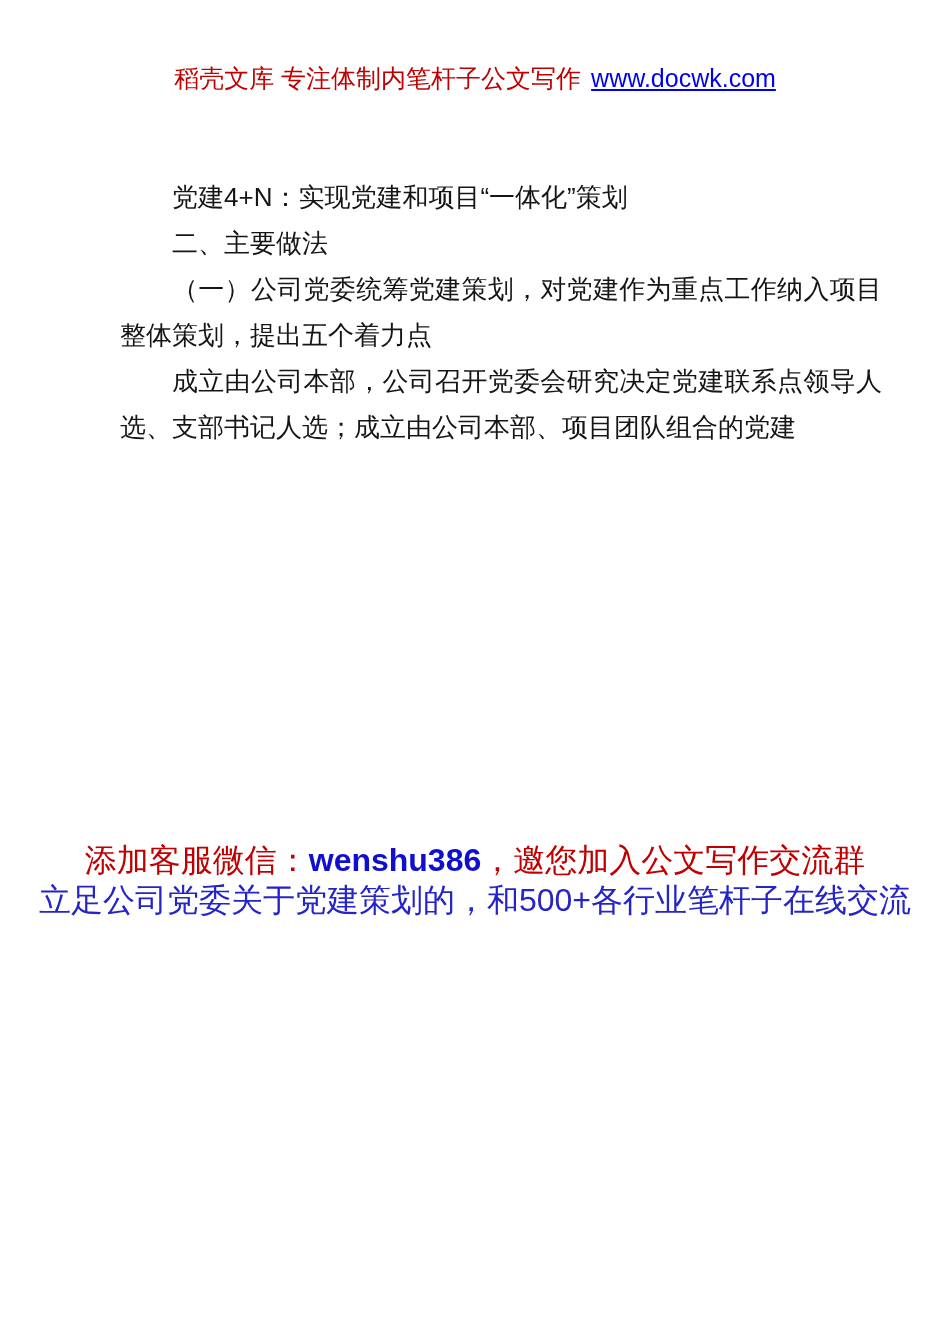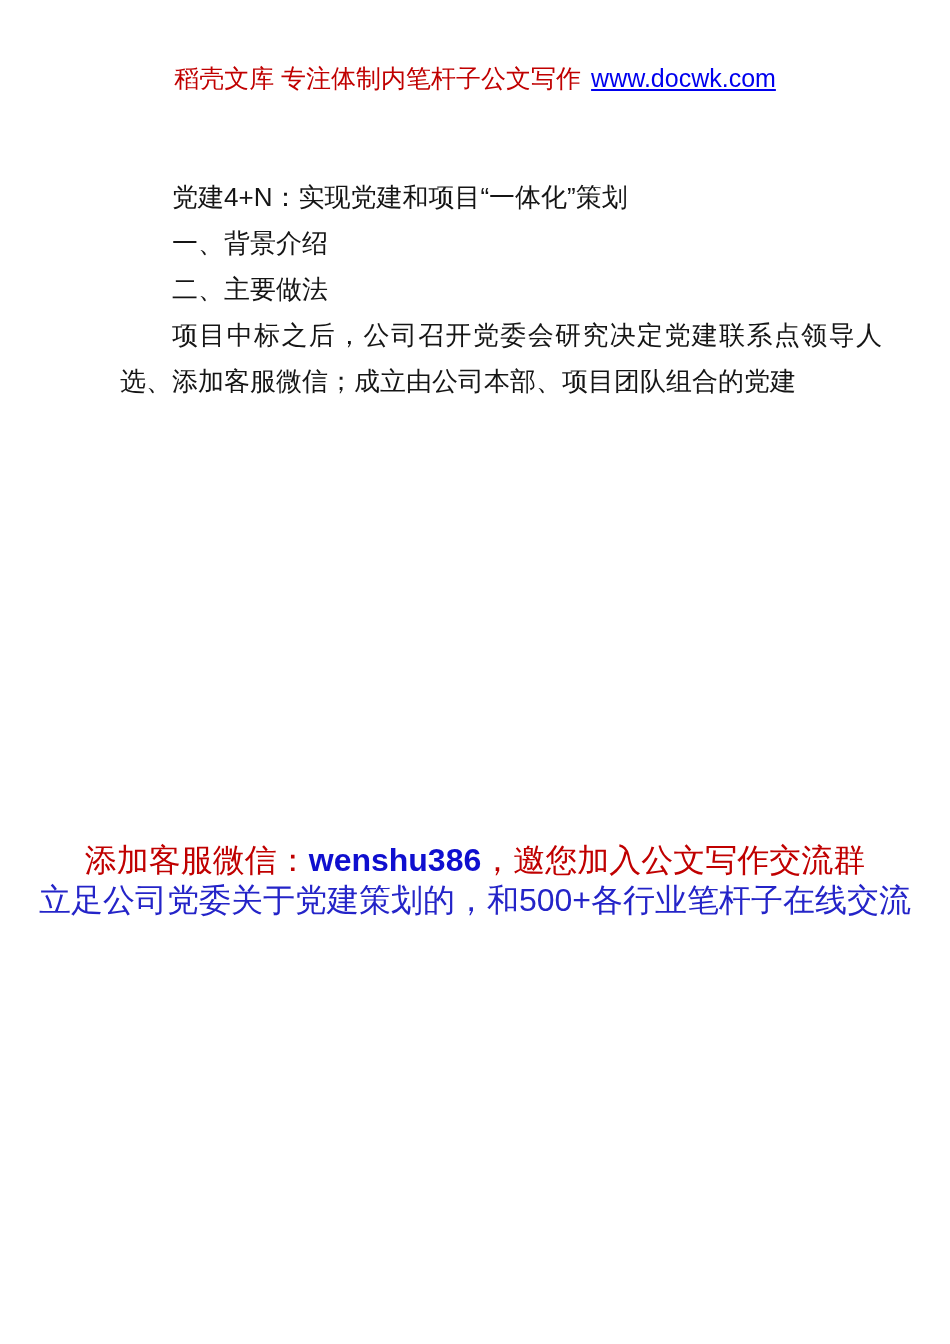--- a/index.html
+++ b/index.html
@@ -76,23 +76,23 @@
 <body>
 
 <div class="page">
 
   <div class="header">
     <span class="site-name">稻壳文库 专注体制内笔杆子公文写作</span><a class="site-link" href="#">www.docwk.com</a>
   </div>
 
   <div class="doc-body">
     <p>党建4+N：实现党建和项目“一体化”策划</p>
-    <p>一、背景介绍</p>
     <p>二、主要做法</p>
-    <p>项目中标之后，公司召开党委会研究决定党建联系点领导人选、添加客服微信；成立由公司本部、项目团队组合的党建</p>
+    <p>（一）公司党委统筹党建策划，对党建作为重点工作纳入项目整体策划，提出五个着力点</p>
+    <p>成立由公司本部，公司召开党委会研究决定党建联系点领导人选、支部书记人选；成立由公司本部、项目团队组合的党建</p>
   </div>
 
   <div class="footer">
     <div class="footer-line1">
       <span class="f-red">添加客服微信：</span><span class="f-wechat">wenshu386</span><span class="f-red">，邀您加入公文写作交流群</span>
     </div>
     <div class="footer-line2">立足公司党委关于党建策划的，和500+各行业笔杆子在线交流</div>
   </div>
 
 </div>

